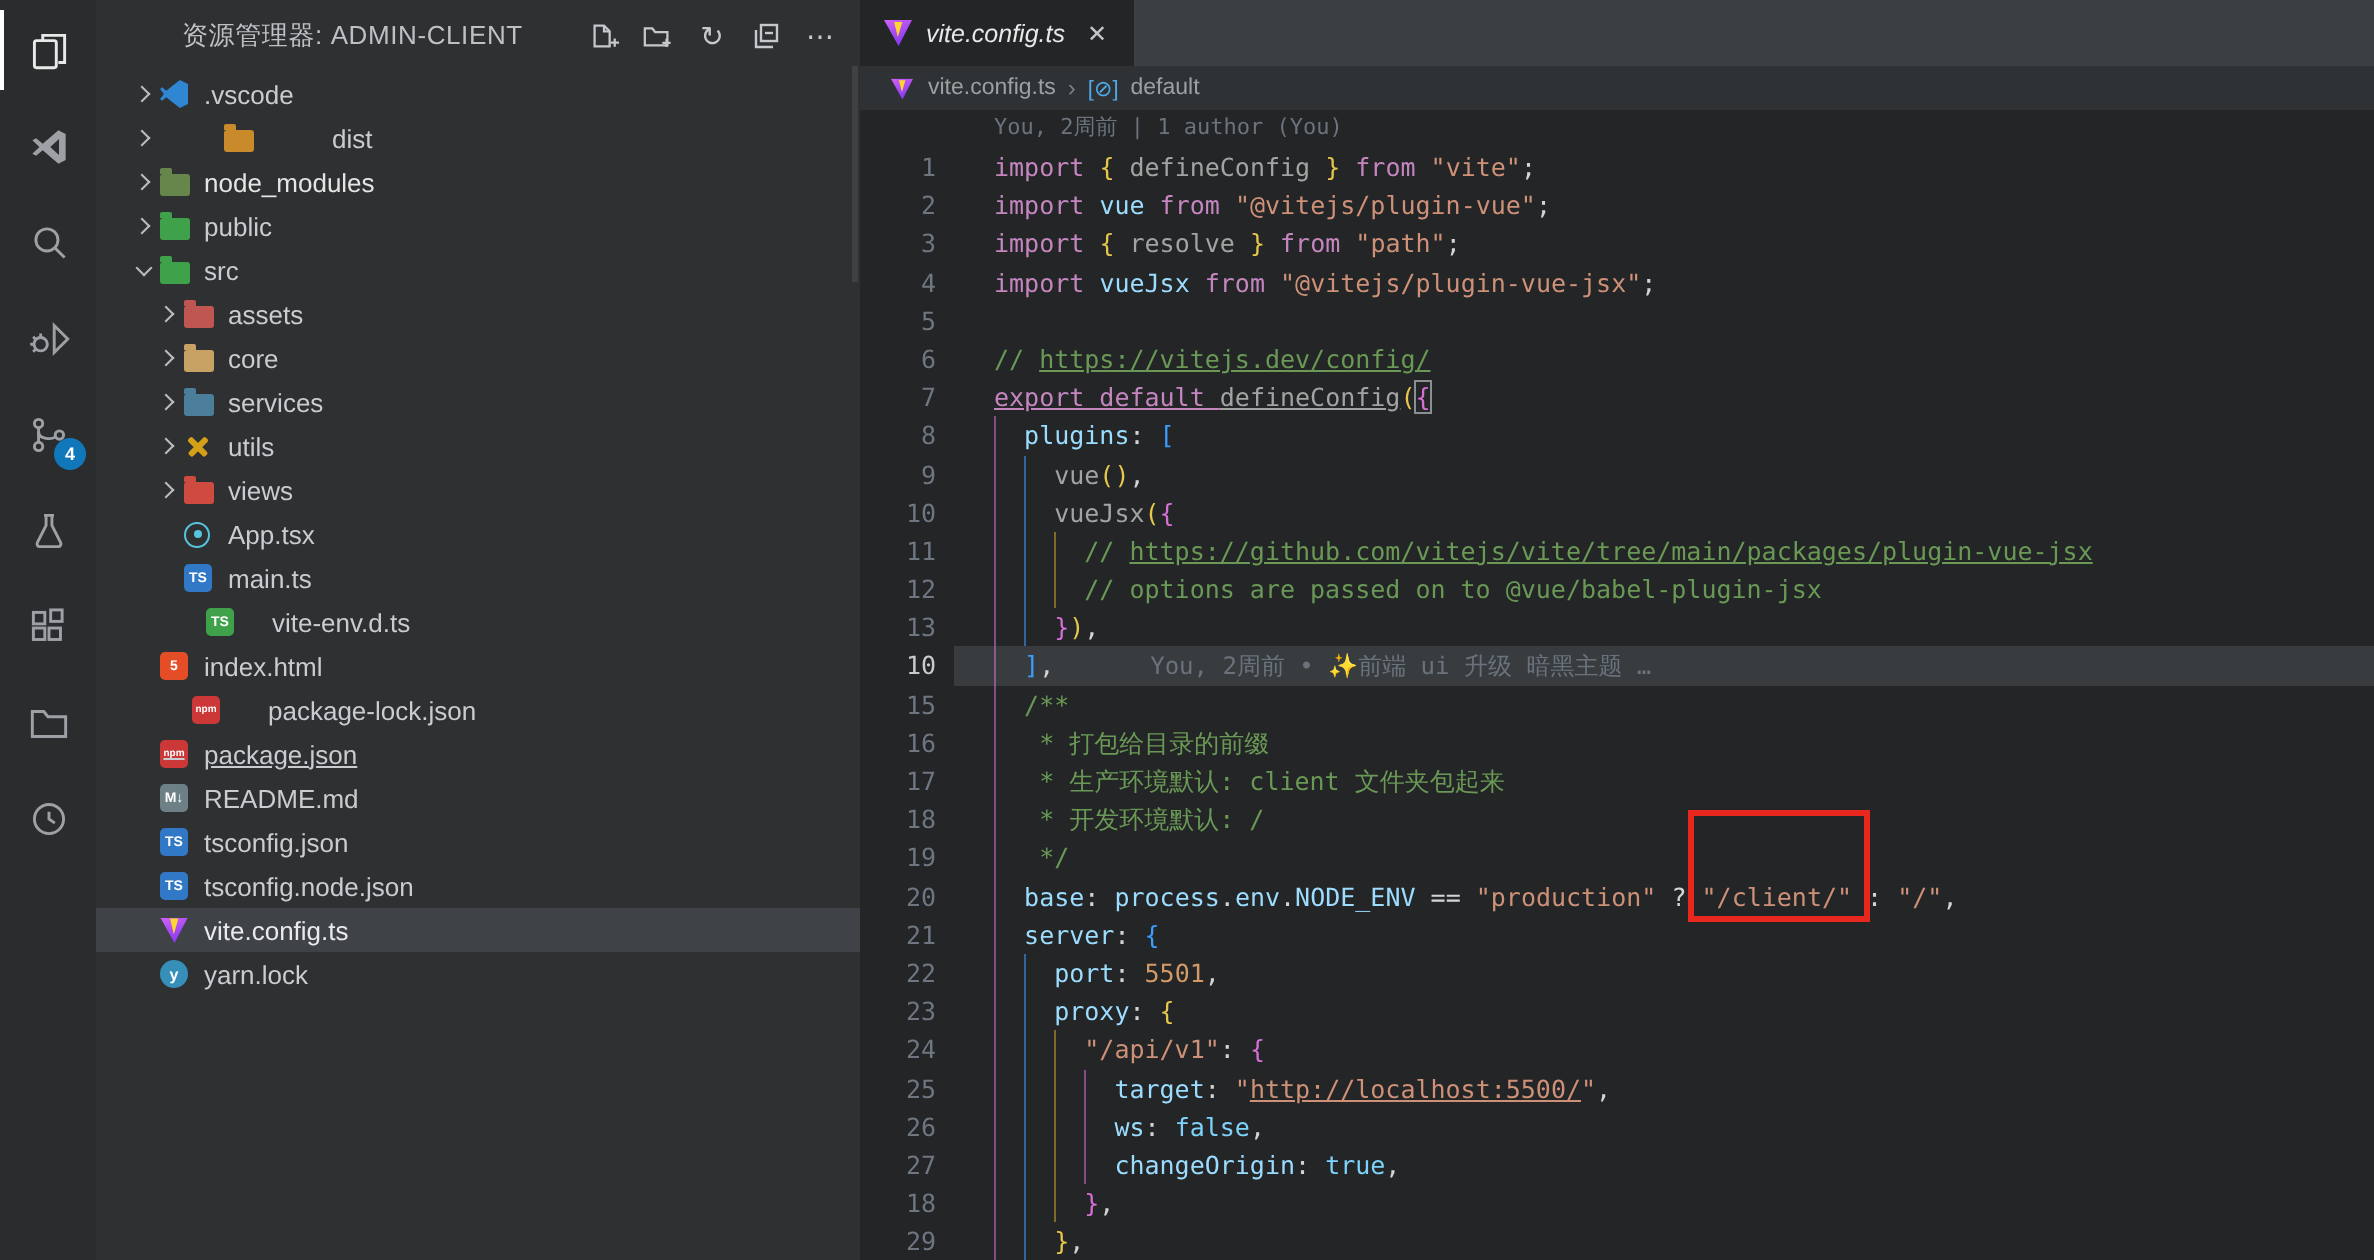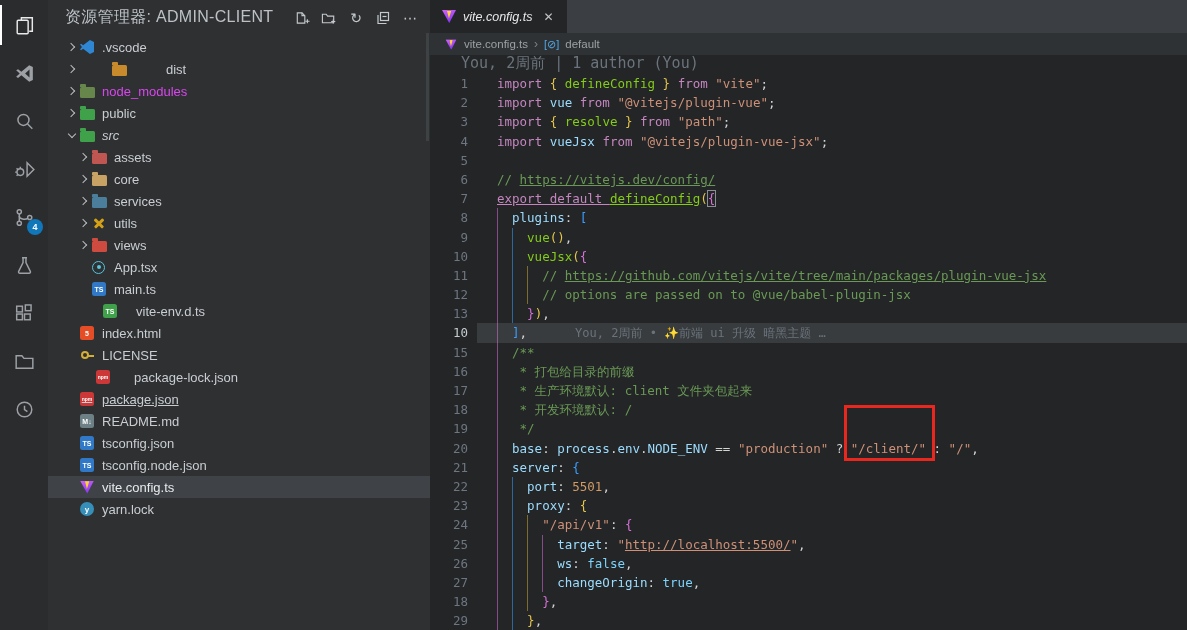--- a/index.html
+++ b/index.html
@@ -14,31 +14,31 @@
   .act-item svg { width:25px; height:25px; stroke:#9da1a6; fill:none; stroke-width:1.4; }
   .act-item.active svg { stroke:#e9e9e9; }
   .act-item.active::before { content:""; position:absolute; left:0; top:-7px; bottom:-7px; width:2px; background:#ffffff; }
   .act-item .fillicon { fill:#9da1a6; stroke:none; }
   .scm-badge { position:absolute; right:5px; bottom:-5px; min-width:16px; height:16px; border-radius:50%;
     background:#1177bb; color:#fff; font-size:9px; display:flex; align-items:center; justify-content:center; font-weight:bold; }
 
   
   .sidebar { position:absolute; left:48px; top:0; width:382px; height:630px; background:#2e3032; z-index:4; }
   .sb-header { height:35px; display:flex; align-items:center; padding:0 10px 0 17px; }
-  .sb-title { font-size:16px; color:#bdc1c6; letter-spacing:.3px; flex:1; white-space:nowrap; }
+  .sb-title { font-size:13px; color:#bdc1c6; letter-spacing:.3px; flex:1; white-space:nowrap;margin-left:26px; }
   .sb-actions { display:flex; align-items:center; gap:7px; color:#c5c9cd; }
   .sb-actions .abtn { width:20px; height:20px; display:flex; align-items:center; justify-content:center;
     font-size:14px; cursor:pointer; border-radius:3px; }
   .sb-actions svg { stroke:#c5c9cd; fill:none; stroke-width:1.2; }
   .sb-scrollthumb { position:absolute; right:1px; top:33px; width:3px; height:108px; background:#4a4e52; opacity:.6; }
 
   .tree { position:absolute; top:36px; left:0; right:0; }
   .trow { height:22px; display:flex; align-items:center; cursor:pointer; color:#c9cdd1; font-size:13px; white-space:nowrap; }
   .trow.sel { background:#3f4347; color:#e8eaec; }
-  .trow.dim { color:#d946ef; }
+  .trow.dim { color:#e5e5e5; }
   .trow.dim .ficon { opacity:.75; }
   .chev { width:16px; height:16px; flex:none; display:flex; align-items:center; justify-content:center; }
   .chev.right::before { content:""; width:5px; height:5px; border-right:1.4px solid #b9bdc1; border-bottom:1.4px solid #b9bdc1; transform:rotate(-45deg); margin-left:-2px; }
   .chev.down::before  { content:""; width:5px; height:5px; border-right:1.4px solid #b9bdc1; border-bottom:1.4px solid #b9bdc1; transform:rotate(45deg); margin-top:-3px; }
   .ficon { width:20px; height:16px; flex:none; display:flex; align-items:center; justify-content:flex-start; margin-right:2px; }
   .i-folder { width:15px; height:11px; border-radius:1.5px; position:relative; margin-top:2px; }
   .i-folder::before { content:""; position:absolute; top:-2.5px; left:0; width:6px; height:3px; border-radius:1px 1px 0 0; background:inherit; }
   .i-badge { width:14px; height:14px; border-radius:2.5px; color:#fff; display:flex; align-items:center; justify-content:center;
     font-size:7px; font-weight:bold; font-family:"Liberation Sans",sans-serif; }
   .i-round { width:14px; height:14px; border-radius:50%; color:#fff; display:flex; align-items:center; justify-content:center; font-size:8px; font-weight:bold; }
@@ -59,28 +59,28 @@
   .tabs { height:33px; background:#3b3e42; display:flex; }
   .tab { height:33px; background:#232527; display:flex; align-items:center; padding:0 10px 0 12px; gap:7px; cursor:pointer; }
   .tab-label { font-size:12.5px; font-style:italic; color:#e8e8e8; }
   .tab-close { color:#c5c5c5; font-size:12px; width:18px; height:18px; display:flex; align-items:center; justify-content:center; border-radius:3px; cursor:pointer; }
   .breadcrumb { height:22px; background:#2f3234; display:flex; align-items:center; padding-left:14px; gap:6px; font-size:11.5px; color:#9da0a3; }
   .bc-item { cursor:pointer; } .bc-sep { color:#7d8184; font-size:12px; }
   .bc-symbol { color:#4fa8e8; font-size:11px; }
   .bc-vite { transform:scale(.8); }
 
   .codearea { position:absolute; top:55px; left:0; right:0; bottom:0; font-family:"DejaVu Sans Mono","Liberation Mono",monospace; }
-  .lens { height:19px; padding-left:31px; font-size:15px; line-height:17px; color:#6b737c; font-family:"DejaVu Sans Mono",monospace; }
+  .lens { height:19px; padding-left:67px; font-size:11px; line-height:17px; color:#6b737c; font-family:"DejaVu Sans Mono",monospace; }
   .crow { height:19.2px; line-height:19.2px; display:flex; font-size:12.5px; white-space:pre; }
   .crow.hl { background:linear-gradient(to right, transparent 0 47px, #393c3e 47px 100%); }
   .lnum { width:38px; flex:none; text-align:right; color:#6e7681; user-select:none; }
   .crow.hl .lnum { color:#c6cbd0; }
   .lcontent { margin-left:29px; color:#d4d4d4; position:relative; }
   .seg { white-space:pre; }
-  .k{color:#c586c0} .f{color:#84cc16} .v{color:#9cdcfe} .s{color:#ce9178} .n{color:#d19a66}
+  .k{color:#c586c0} .f{color:#a3a3a3} .v{color:#9cdcfe} .s{color:#ce9178} .n{color:#d19a66}
   .c{color:#6a9955} .d{color:#d4d4d4} .b{color:#7dd3fc}
   .y{color:#e6c64b} .p{color:#d670d6} .bl{color:#3b9eff}
   .u{text-decoration:underline}
   .box{outline:1px solid #8a8f94; outline-offset:0;}
   .guide{display:inline-block; width:1ch; height:19.2px; vertical-align:top; position:relative;}
   .guide::before{content:""; position:absolute; left:0; top:0; bottom:0; border-left:1px solid; opacity:.55;}
   .g1::before{border-color:#d670d6} .g2::before{border-color:#3b9eff} .g3::before{border-color:#c8a832}
   .red{position:relative;}
   .red::after{content:""; position:absolute; left:-7px; right:-9px; top:-36px; bottom:-5px; border:3px solid #e8281e; pointer-events:none;}
   .blame{color:#6a737d; margin-left:48px; font-size:12px;}
@@ -199,21 +199,21 @@
         </span>
         <span>node_modules</span>
       </div>
       <div class="trow" style="padding-left: 16px;">
         <span class="chev right"></span>
         <span class="ficon">
           <span class="i-folder" style="background: rgb(63, 161, 74);"></span>
         </span>
         <span>public</span>
       </div>
-      <div class="trow" style="padding-left: 16px; font-style: italic;">
+      <div class="trow" style="padding-left: 16px;">
         <span class="chev down"></span>
         <span class="ficon">
           <span class="i-folder" style="background: rgb(63, 161, 74);"></span>
         </span>
         <span>src</span>
       </div>
       <div class="trow" style="padding-left: 28px;">
         <span class="chev right"></span>
         <span class="ficon">
           <span class="i-folder" style="background: rgb(191, 86, 82);"></span>
@@ -268,27 +268,20 @@
           <span class="i-badge" style="background: rgb(63, 161, 74);">TS</span>
         </span>
         <span>vite-env.d.ts</span>
       </div>
       <div class="trow" style="padding-left: 16px;">
         <span class="chev"></span>
         <span class="ficon">
           <span class="i-badge" style="background: rgb(228, 77, 38);">5</span>
         </span>
         <span>index.html</span>
-      </div>
-      <div class="trow" style="padding-left: 16px;">
-        <span class="chev"></span>
-        <span class="ficon">
-          <span class="i-key"></span>
-        </span>
-        <span>LICENSE</span>
       </div>
       <div class="trow" style="padding-left: 16px; gap: 16px;">
         <span class="chev"></span>
         <span class="ficon">
           <span class="i-badge" style="background: rgb(203, 56, 55); font-size: 5px;">npm</span>
         </span>
         <span>package-lock.json</span>
       </div>
       <div class="trow" style="padding-left: 16px; text-decoration: underline;">
         <span class="chev"></span>

